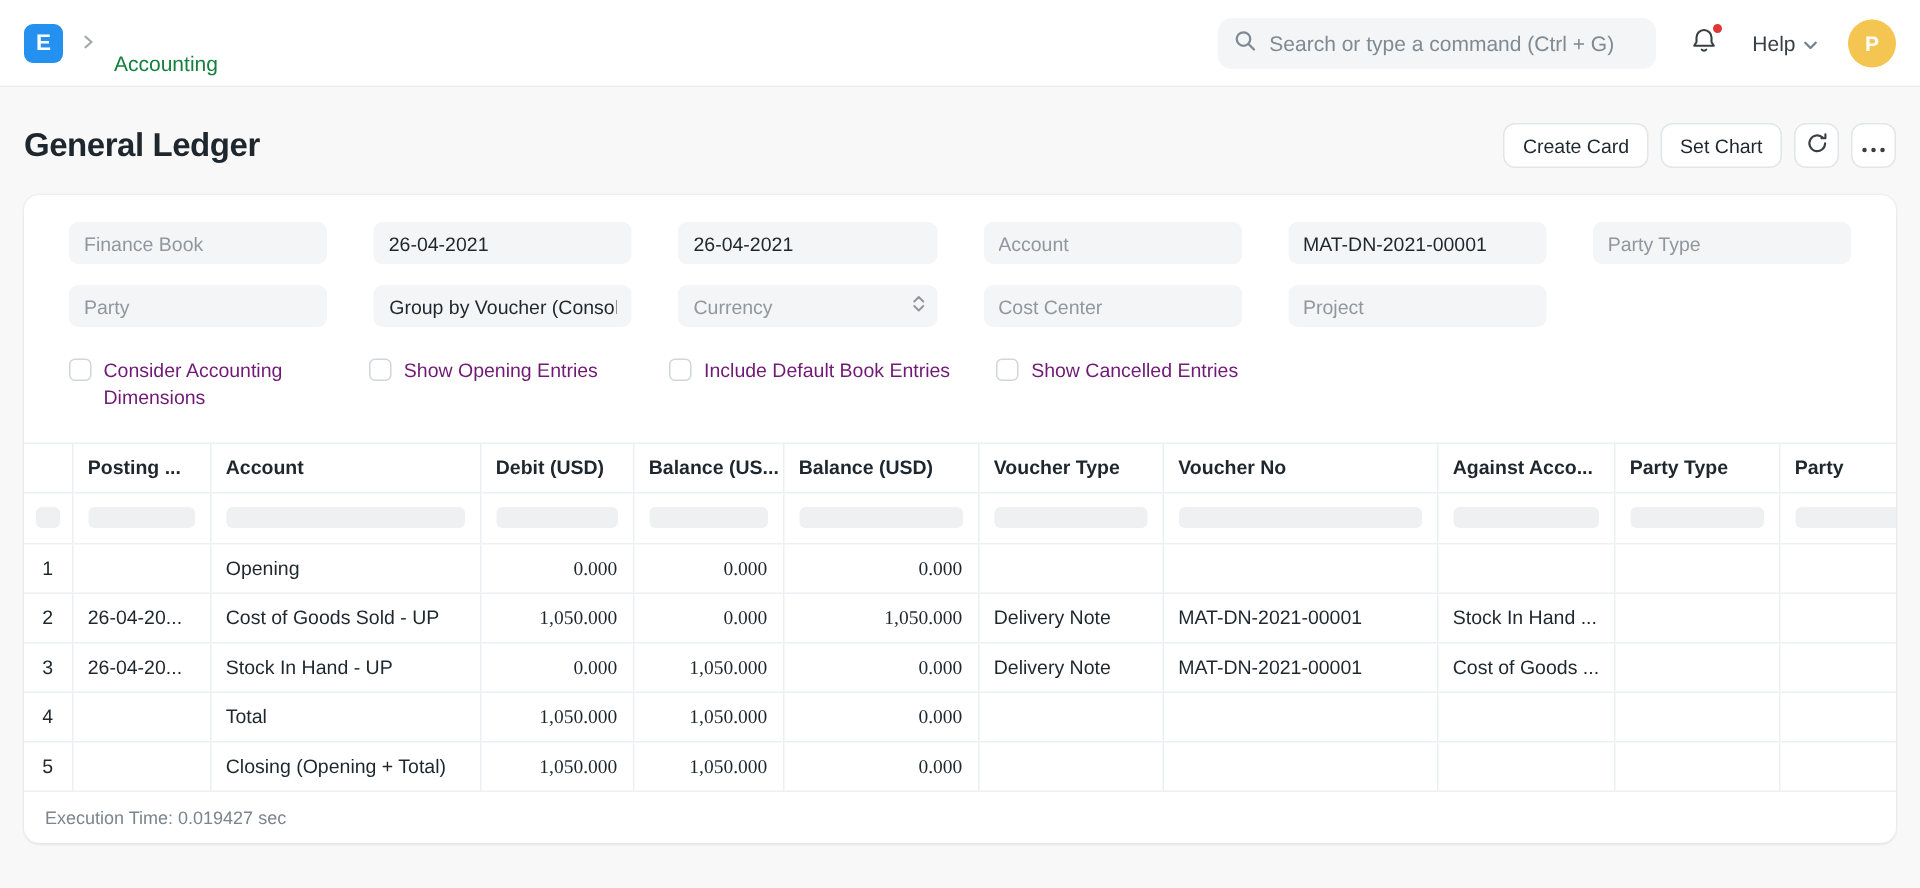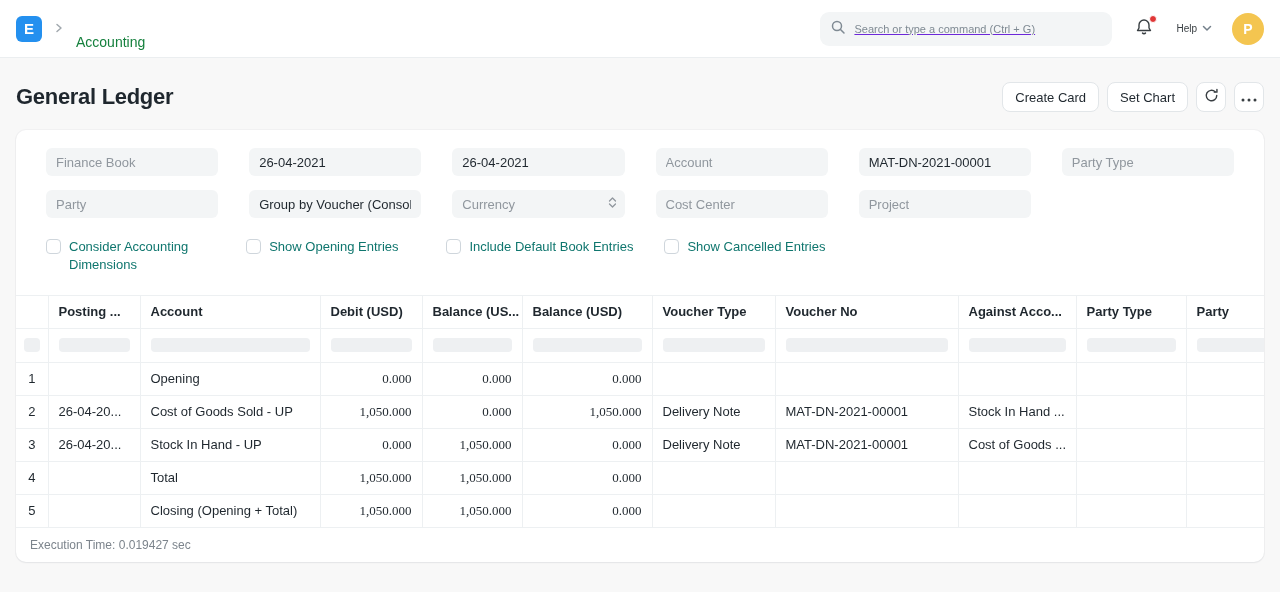--- a/index.html
+++ b/index.html
@@ -14,28 +14,28 @@
             display:flex; align-items:center; justify-content:space-between; padding:0 16px; }
   .nav-left { display:flex; align-items:center; gap:12px; }
   .logo { width:26px; height:26px; border-radius:6px; background:#2490ef; color:#fff;
           display:flex; align-items:center; justify-content:center;
           font-weight:700; font-size:15px; cursor:pointer; }
   .crumb { font-size:14px; color:#15803d; cursor:pointer;margin-top:27px; }
   .nav-right { display:flex; align-items:center; gap:20px; }
   .searchbar { width:292px; height:34px; background:#f3f5f6; border-radius:9px;
                display:flex; align-items:center; padding:0 10px; gap:8px; }
   .searchbar input { border:none; background:transparent; outline:none; flex:1;
-                     font-size:11px; color:#6d28d9; font-family:inherit;text-decoration:underline; }
+                     font-size:14px; color:#6d28d9; font-family:inherit; }
   .searchbar input::placeholder { color:#7f8a93; }
   .iconbtn-plain { background:none; border:none; cursor:pointer; position:relative;
                    display:flex; align-items:center; padding:2px; }
   .notif-dot { position:absolute; top:0; right:-1px; width:8px; height:8px;
                background:#e03636; border-radius:50%; border:1.5px solid #fff; }
   .helpbtn { background:none; border:none; cursor:pointer; display:flex;
-             align-items:center; gap:5px; font-size:10px; color:#383e42; font-family:inherit; }
+             align-items:center; gap:5px; font-size:14px; color:#383e42; font-family:inherit; }
   .avatar { width:32px; height:32px; border-radius:50%; background:#f4c550; border:none;
             color:#fff; font-size:14px; font-weight:700; cursor:pointer;
             display:flex; align-items:center; justify-content:center; font-family:inherit; }
 
   
   .page-head { display:flex; align-items:center; justify-content:space-between;
                padding:24px 16px 18px; }
   .page-title { font-size:22px; font-weight:700; letter-spacing:-0.3px; color:#1f272e; }
   .actions { display:flex; gap:8px; }
   .btn { height:30px; background:#fff; border:1px solid #e2e6e9; border-radius:8px;
@@ -55,21 +55,21 @@
   .finput::placeholder { color:#90979e; }
   .fwrap { position:relative; }
   .fwrap .finput { padding-right:22px; }
   .updown { position:absolute; right:8px; top:50%; transform:translateY(-50%); }
 
   .checkrow { padding:20px 30px 22px; display:grid; grid-template-columns:repeat(6,1fr);
               column-gap:31px; align-items:start; }
   .cb { display:flex; gap:8px; align-items:flex-start; cursor:pointer; white-space:nowrap; }
   .cb .box { width:15px; height:15px; border:1px solid #cfd6dc; border-radius:4px;
              background:#fff; flex:0 0 auto; margin-top:1px; }
-  .cb .txt { font-size:13px; color:#0f766e; line-height:1.35; }
+  .cb .txt { font-size:13px; color:#701a75; line-height:1.35; }
   .cb.wraps { white-space:normal; }
   .cb.wraps .txt { max-width:130px; }
 
   
   .table-wrap { border-top:1px solid #edf0f2; overflow:hidden; }
   table { border-collapse:collapse; table-layout:fixed; width:1291px; font-size:13px; }
   th, td { border-right:1px solid #edf0f2; border-bottom:1px solid #edf0f2;
            padding:0 10px; height:33px; text-align:left; font-weight:400;
            white-space:nowrap; overflow:hidden; color:#1f272e; }
   thead tr.hrow th { font-weight:600; height:32px; }

